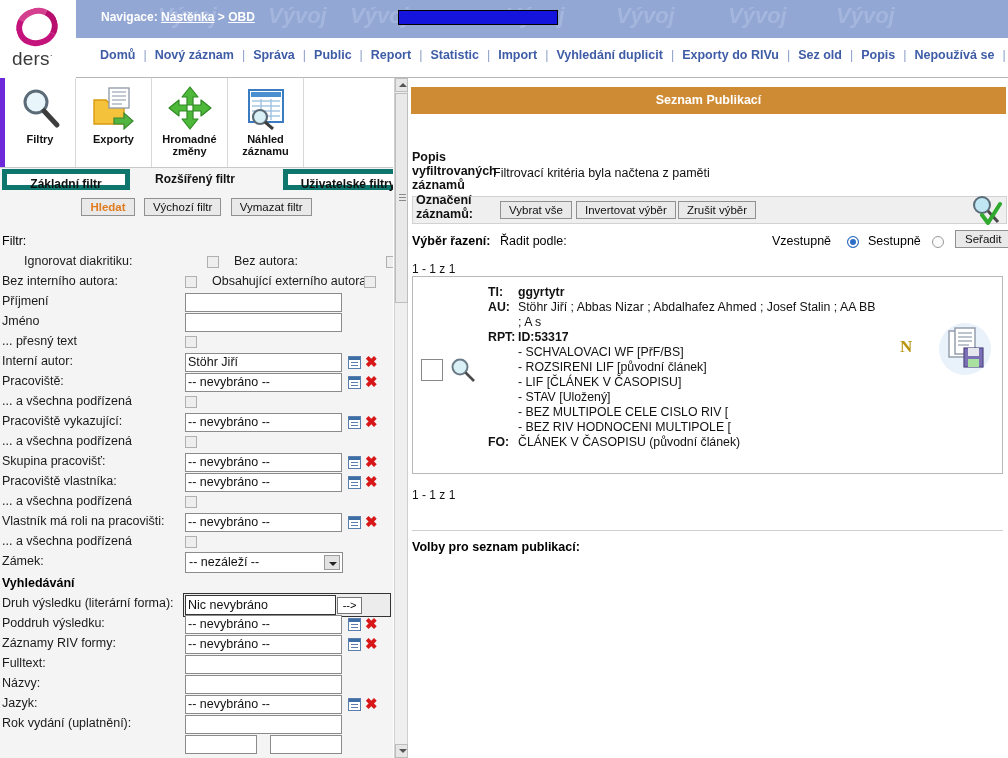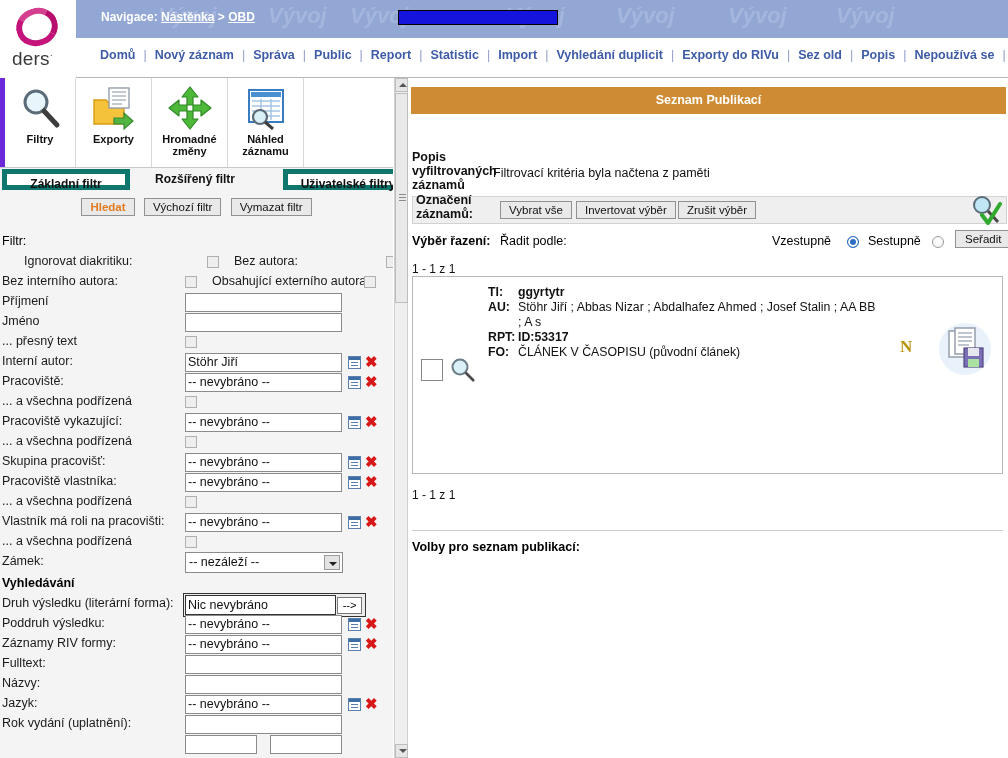--- a/index.html
+++ b/index.html
@@ -414,21 +414,21 @@
         <span class="lbl">... a všechna podřízená</span>
         <span class="cb" style="left: 185px;"></span>
       </div>
       <div class="frow" style="top: 475px;">
         <span class="lbl">Zámek:</span>
         <span class="sel" style="left: 185px; width: 158px; top: -1px;"><span>-- nezáleží --</span><span class="sel-arrow"></span></span>
       </div>
       <div class="section-head" style="top: 498px;">Vyhledávání</div>
       <div class="frow" style="top: 517px;">
         <span class="lbl">Druh výsledku (literární forma):</span>
-        <span class="outerbox" style="left: 183px; top: -2px; width: 183px; height: 24px;">
+        <span class="outerbox" style="left: 183px; top: -2px; width: 208px; height: 24px;">
           <span class="inp" style="left: 1px; top: 1px; width: 151px; height: 20px; border-color: rgb(51, 51, 51); line-height: 18px;">Nic nevybráno</span>
           <span class="arrowbtn" style="left: 153px; top: 3px; width: 25px;">--&gt;</span>
         </span>
       </div>
       <div class="frow" style="top: 537px;">
         <span class="lbl">Poddruh výsledku:</span>
         <span class="inp" style="left: 185px; width: 157px; top: 0px;">-- nevybráno --</span>
         <span class="icon-list" style="left: 348px;"></span>
         <span class="icon-x" style="left: 365px;">✖</span>
       </div>
@@ -517,20 +517,28 @@
       </div>
       <div class="rf">
         <span class="tag">AU:</span>
         <span class="val">Stöhr Jiří ;  Abbas Nizar ;  Abdalhafez Ahmed ;  Josef Stalin ;  AA BB</span>
       </div>
       <div class="rpt-sub">;  A s</div>
       <div class="rf">
         <span class="tag">RPT:</span>
         <span class="val bold">ID:53317</span>
       </div>
+      <div id="rpt-lines">
+          <div class="rpt-sub">- SCHVALOVACI WF [PřF/BS]</div>
+          <div class="rpt-sub">- ROZSIRENI LIF [původní článek]</div>
+          <div class="rpt-sub">- LIF [ČLÁNEK V ČASOPISU]</div>
+          <div class="rpt-sub">- STAV [Uložený]</div>
+          <div class="rpt-sub">- BEZ MULTIPOLE CELE CISLO RIV [</div>
+          <div class="rpt-sub">- BEZ RIV HODNOCENI MULTIPOLE [</div>
+        </div>
       <div class="rf">
         <span class="tag">FO:</span>
         <span class="val">ČLÁNEK V ČASOPISU  (původní článek)</span>
       </div>
     </div>
 
     <div class="rec-n">N</div>
 
     <svg class="rec-save" viewBox="0 0 54 54">
       <circle cx="27" cy="27" r="26" fill="#e9f2fb"></circle>

